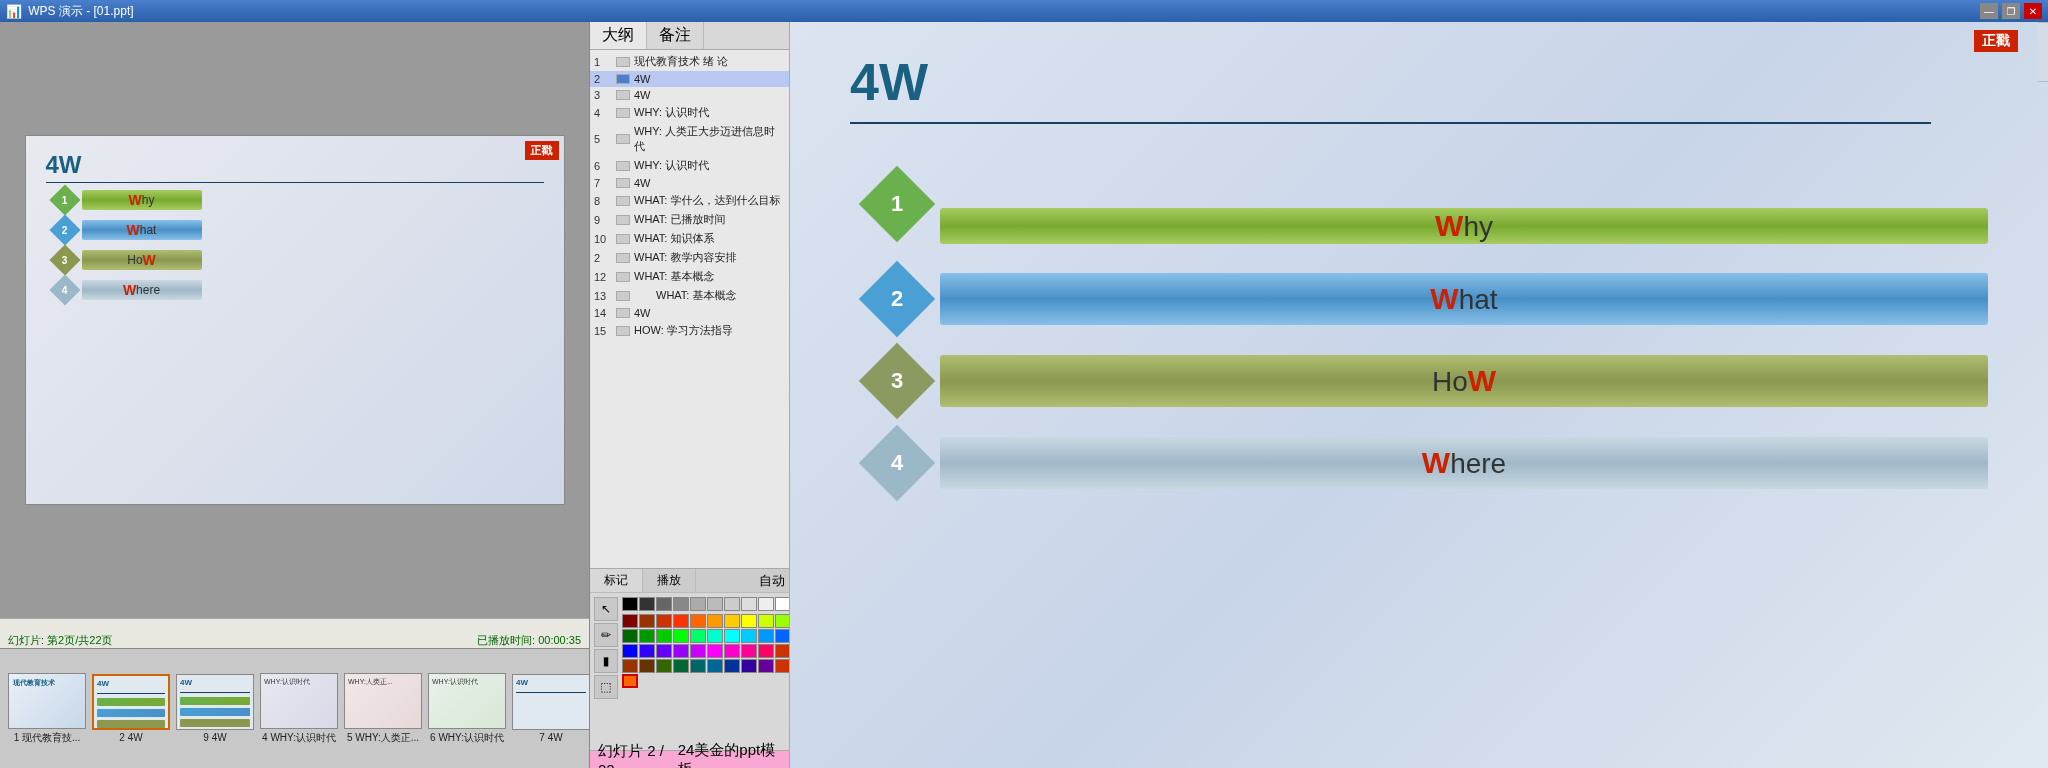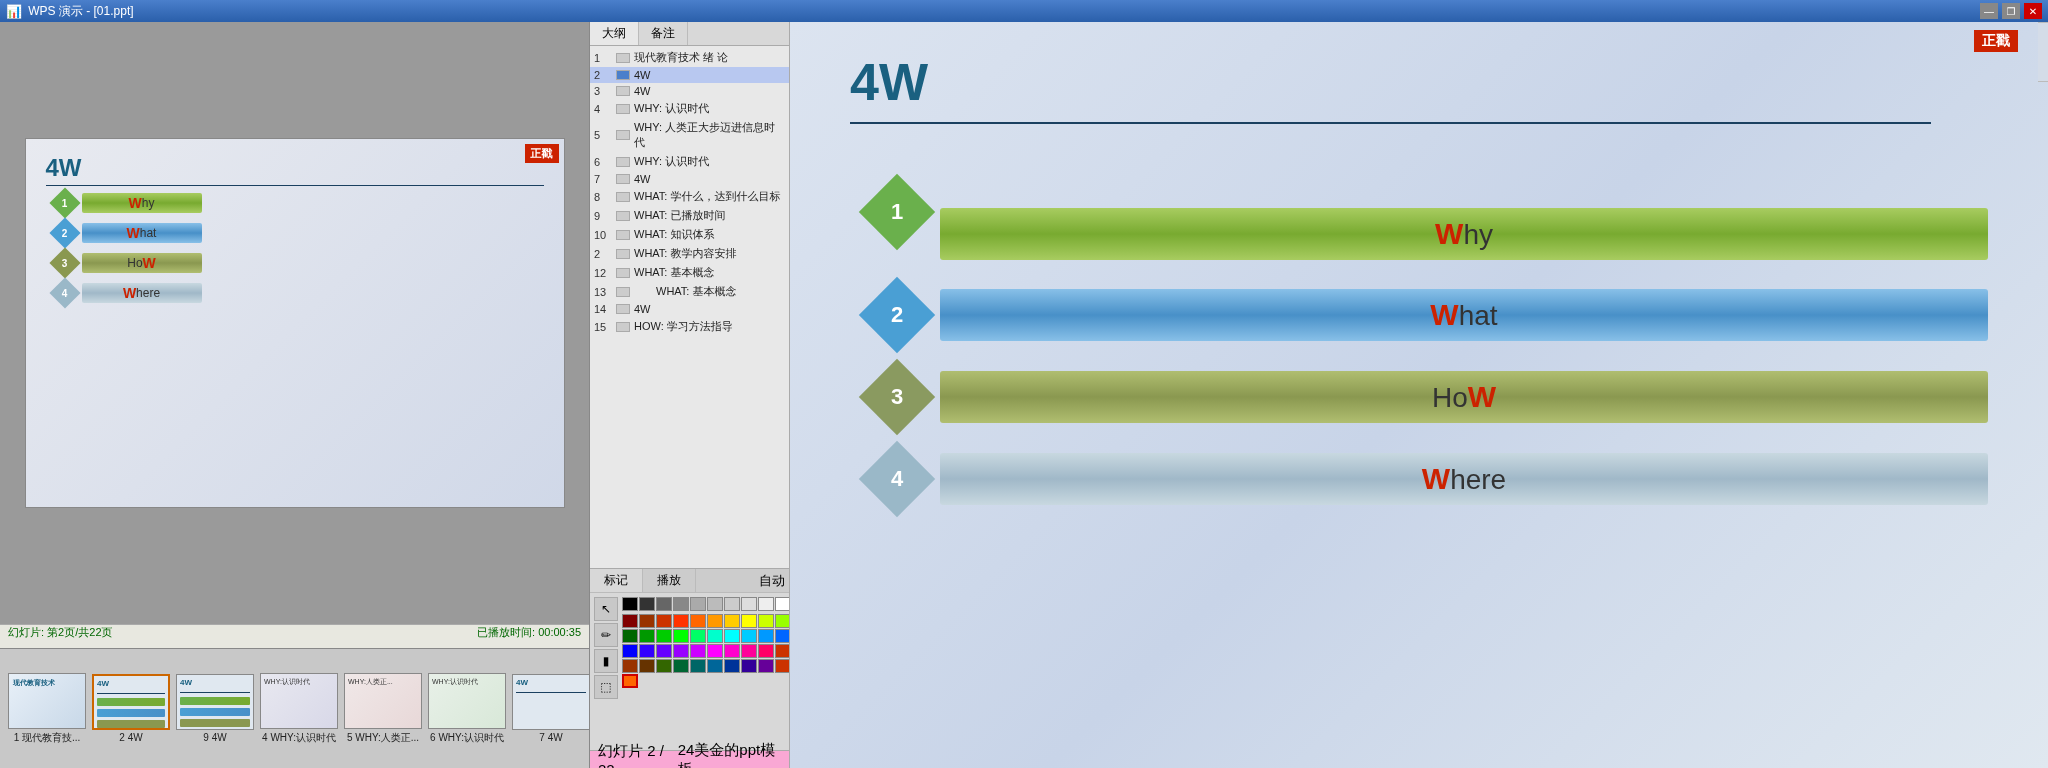--- a/index.html
+++ b/index.html
@@ -79,21 +79,21 @@
       flex-direction: column;
     }
 
     .outline-tabs {
       display: flex;
       background: #d8d8d8;
       border-bottom: 1px solid #aaa;
     }
     .outline-tab {
       padding: 3px 12px;
-      font-size: 12px;
+      font-size: 16px;
       cursor: pointer;
       border-right: 1px solid #bbb;
       text-align: center;
     }
     .outline-tab.active { background: #e8e8e8; }
 
     .outline-list {
       flex: 1;
       overflow-y: auto;
       padding: 2px 0;
@@ -413,21 +413,21 @@
               <div class="small-bar bar-silver">
                 <span style="color:#cc2200;font-weight:bold;font-size:14px;">W</span>
                   <span style="font-size:12px;">here</span>
               </div>
             </div>
           </div>
         </div>
       </div>
     </div>
 
-    <div style="background:#e8e8e0;height:24px;display:flex;align-items:flex-start;justify-content:space-between;padding:0 8px;font-size:11px;border-top:1px solid #aaa;color:#006600;">
+    <div style="background:#e8e8e0;height:30px;display:flex;align-items:flex-end;justify-content:space-between;padding:0 8px;font-size:11px;border-top:1px solid #aaa;color:#006600;">
       <span style="color:#006600;cursor:pointer;">幻灯片: 第2页/共22页</span>
       <span>已播放时间: 00:00:35</span>
     </div>
 
     <div class="thumbnail-strip">
 
       <div class="thumb-item">
         <div class="thumb-img" style="background:linear-gradient(135deg,#e8f0f8,#c8d8e8);">
           <div style="padding:4px;font-size:7px;color:#1a6080;font-weight:bold;">现代教育技术</div>
         </div>
@@ -667,21 +667,21 @@
     <div class="slide-content">
       <div class="slide-title">4W</div>
       <div class="slide-divider"></div>
 
       <div class="items-container">
 
         <div class="item-row">
           <div class="diamond diamond-1">
             <div class="diamond-inner">1</div>
           </div>
-          <div class="item-bar bar-green" style="flex:1;height:52px;margin-top:44px;">
+          <div class="item-bar bar-green" style="flex:1;height:36px;margin-top:44px;">
             <span class="item-label">
               <span class="w-red">W</span><span style="font-size:28px;">hy</span>
             </span>
           </div>
         </div>
 
         <div class="item-row">
           <div class="diamond diamond-2">
             <div class="diamond-inner">2</div>
           </div>

